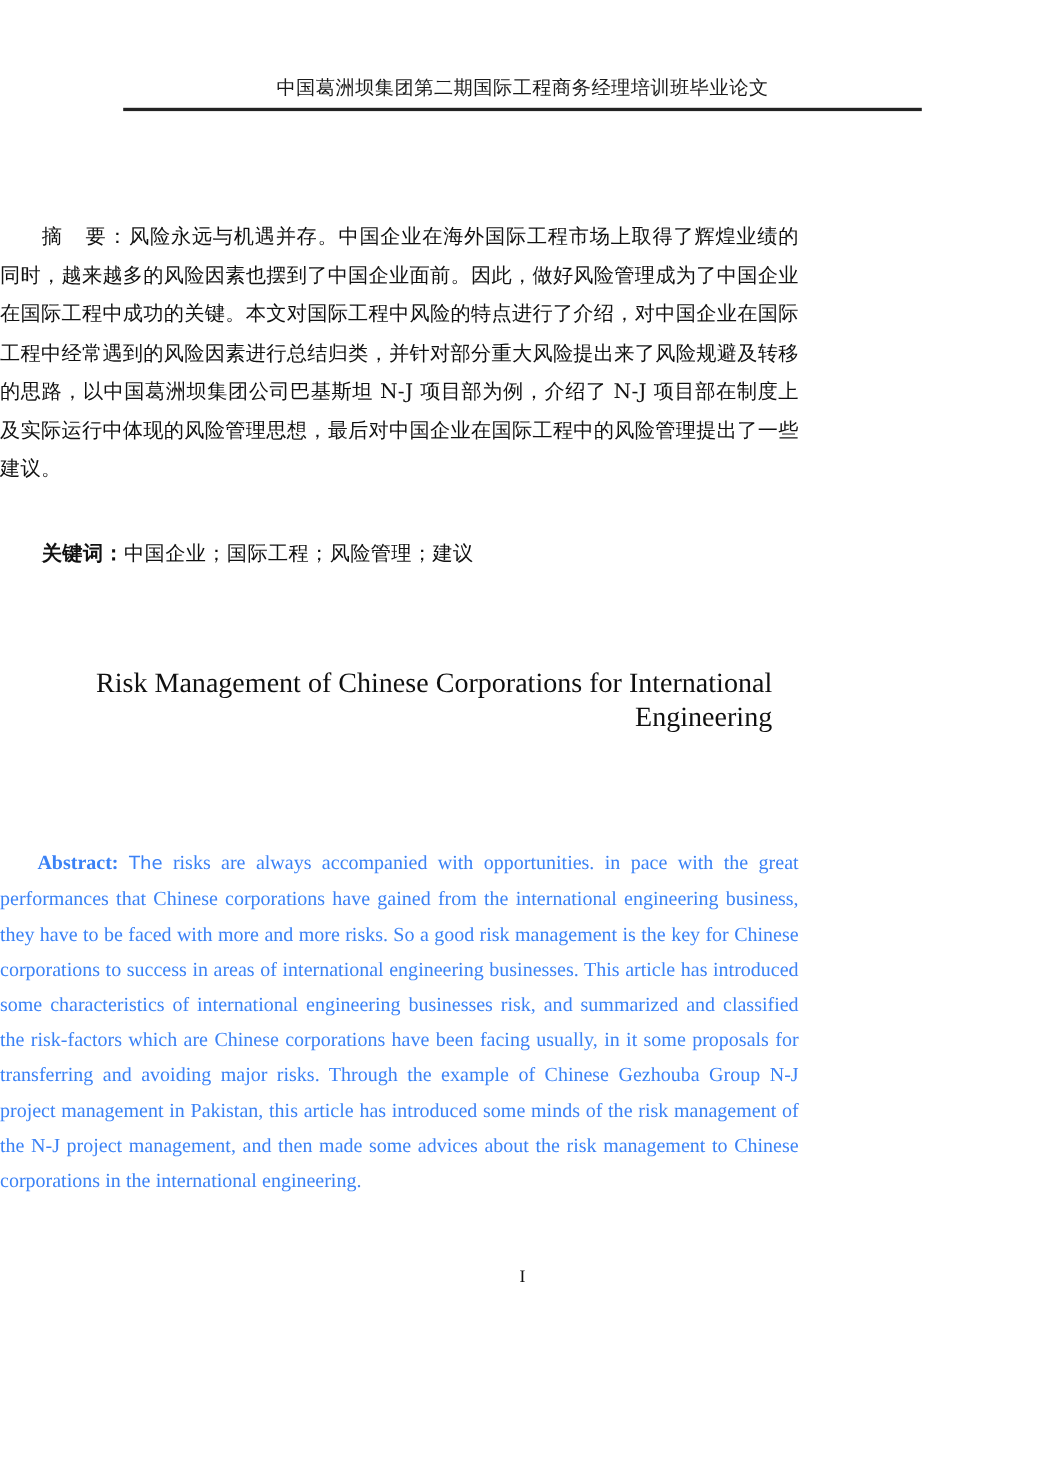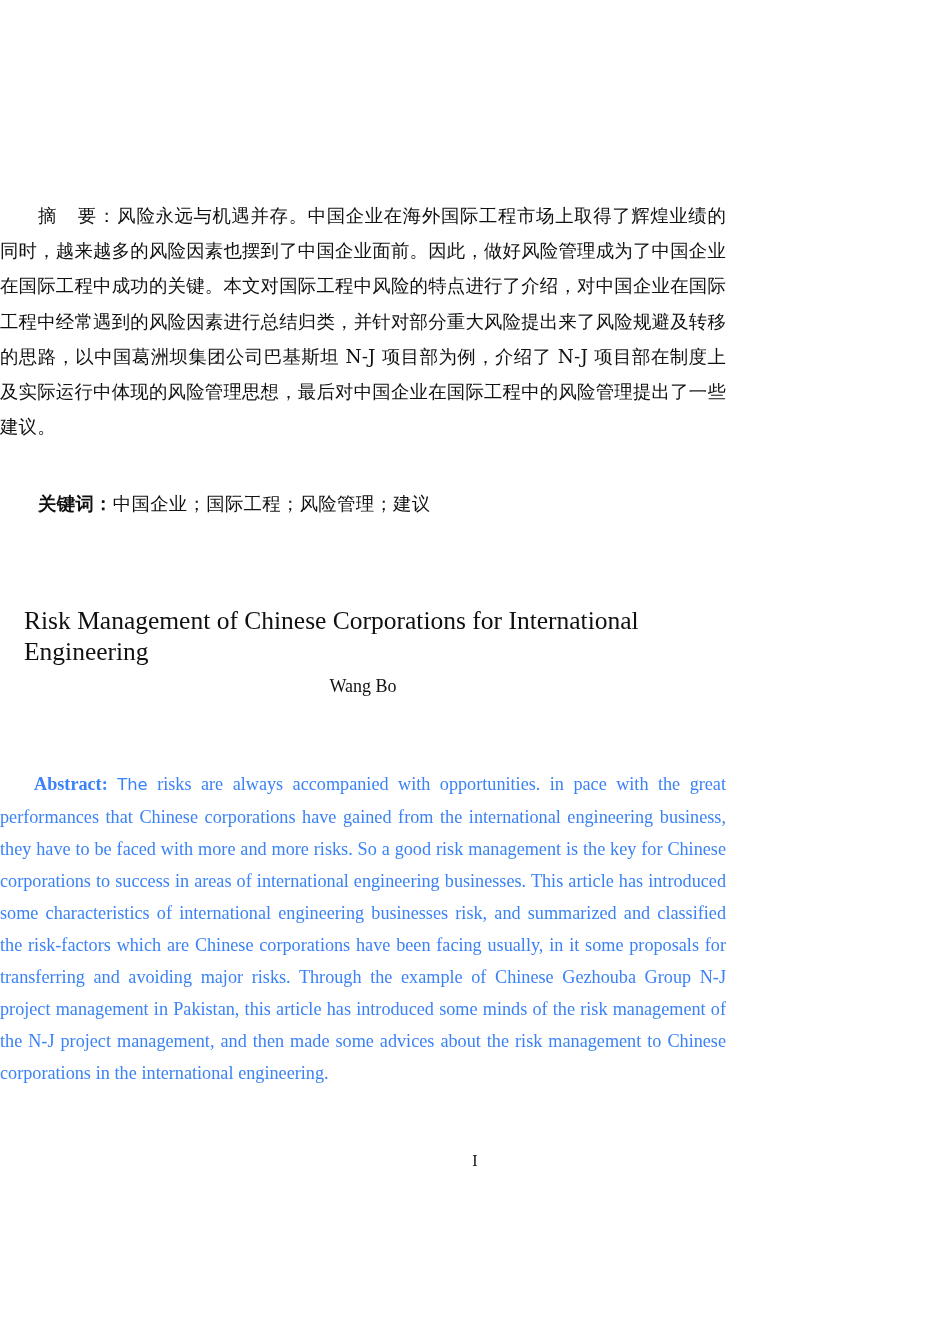--- a/index.html
+++ b/index.html
@@ -86,21 +86,21 @@
   .cn-keywords .kw-label {
     font-weight: 700;
   }
 
   
   .en-title {
     position: absolute;
     top: 588px;
     left: 24px;
     width: 678px;
-    text-align: left;
+    text-align: right;
     font-family: "Liberation Serif", "DejaVu Serif", serif;
     font-size: 25.5px;
     line-height: 31px;
     font-weight: 400;
     color: #101010;
   }
 
   
   .en-author {
     position: absolute;
@@ -161,32 +161,35 @@
     font-size: 16px;
     line-height: 20px;
     color: #111111;
   }
 </style>
 </head>
 <body>
 
 <div class="page">
 
+  <div class="header-block">
+    <div class="header-text">中国葛洲坝集团第二期国际工程商务经理培训班毕业论文</div>
+    <div class="header-rule"></div>
+  </div>
 
   <div class="cn-abstract">
     <span class="lead">摘　要：</span><span>风险永远与机遇并存。中国企业在海外国际工程市场上取得了辉煌业绩的同时，越来越多的风险因素也摆到了中国企业面前。因此，做好风险管理成为了中国企业在国际工程中成功的关键。本文对国际工程中风险的特点进行了介绍，对中国企业在国际工程中经常遇到的风险因素进行总结归类，并针对部分重大风险提出来了风险规避及转移的思路，以中国葛洲坝集团公司巴基斯坦 N-J 项目部为例，介绍了 N-J 项目部在制度上及实际运行中体现的风险管理思想，最后对中国企业在国际工程中的风险管理提出了一些建议。</span>
   </div>
 
   <div class="cn-keywords">
     <span class="kw-label">关键词：</span><span>中国企业；国际工程；风险管理；建议</span>
   </div>
 
   <h1 class="en-title">Risk Management of Chinese Corporations for International Engineering</h1>
 
-  <div class="en-author">Wang Bo</div>
 
 
   <div class="en-abstract">
     <span class="ab-label">Abstract:</span><span>&nbsp;</span><span class="sans-word">The</span><span> risks are always accompanied with opportunities. in pace with the great performances that Chinese corporations have gained from the international engineering business, they have to be faced with more and more risks. So a good risk management is the key for Chinese corporations to success in areas of international engineering businesses. This article has introduced some characteristics of international engineering businesses risk, and summarized and classified the risk-factors which are Chinese corporations have been facing usually, in it some proposals for transferring and avoiding major risks. Through the example of Chinese Gezhouba Group N-J project management in Pakistan, this article has introduced some minds of the risk management of the N-J project management, and then made some advices about the risk management to Chinese corporations in the international engineering.</span>
   </div>
 
   <div class="folio">I</div>
 
 </div>
 

